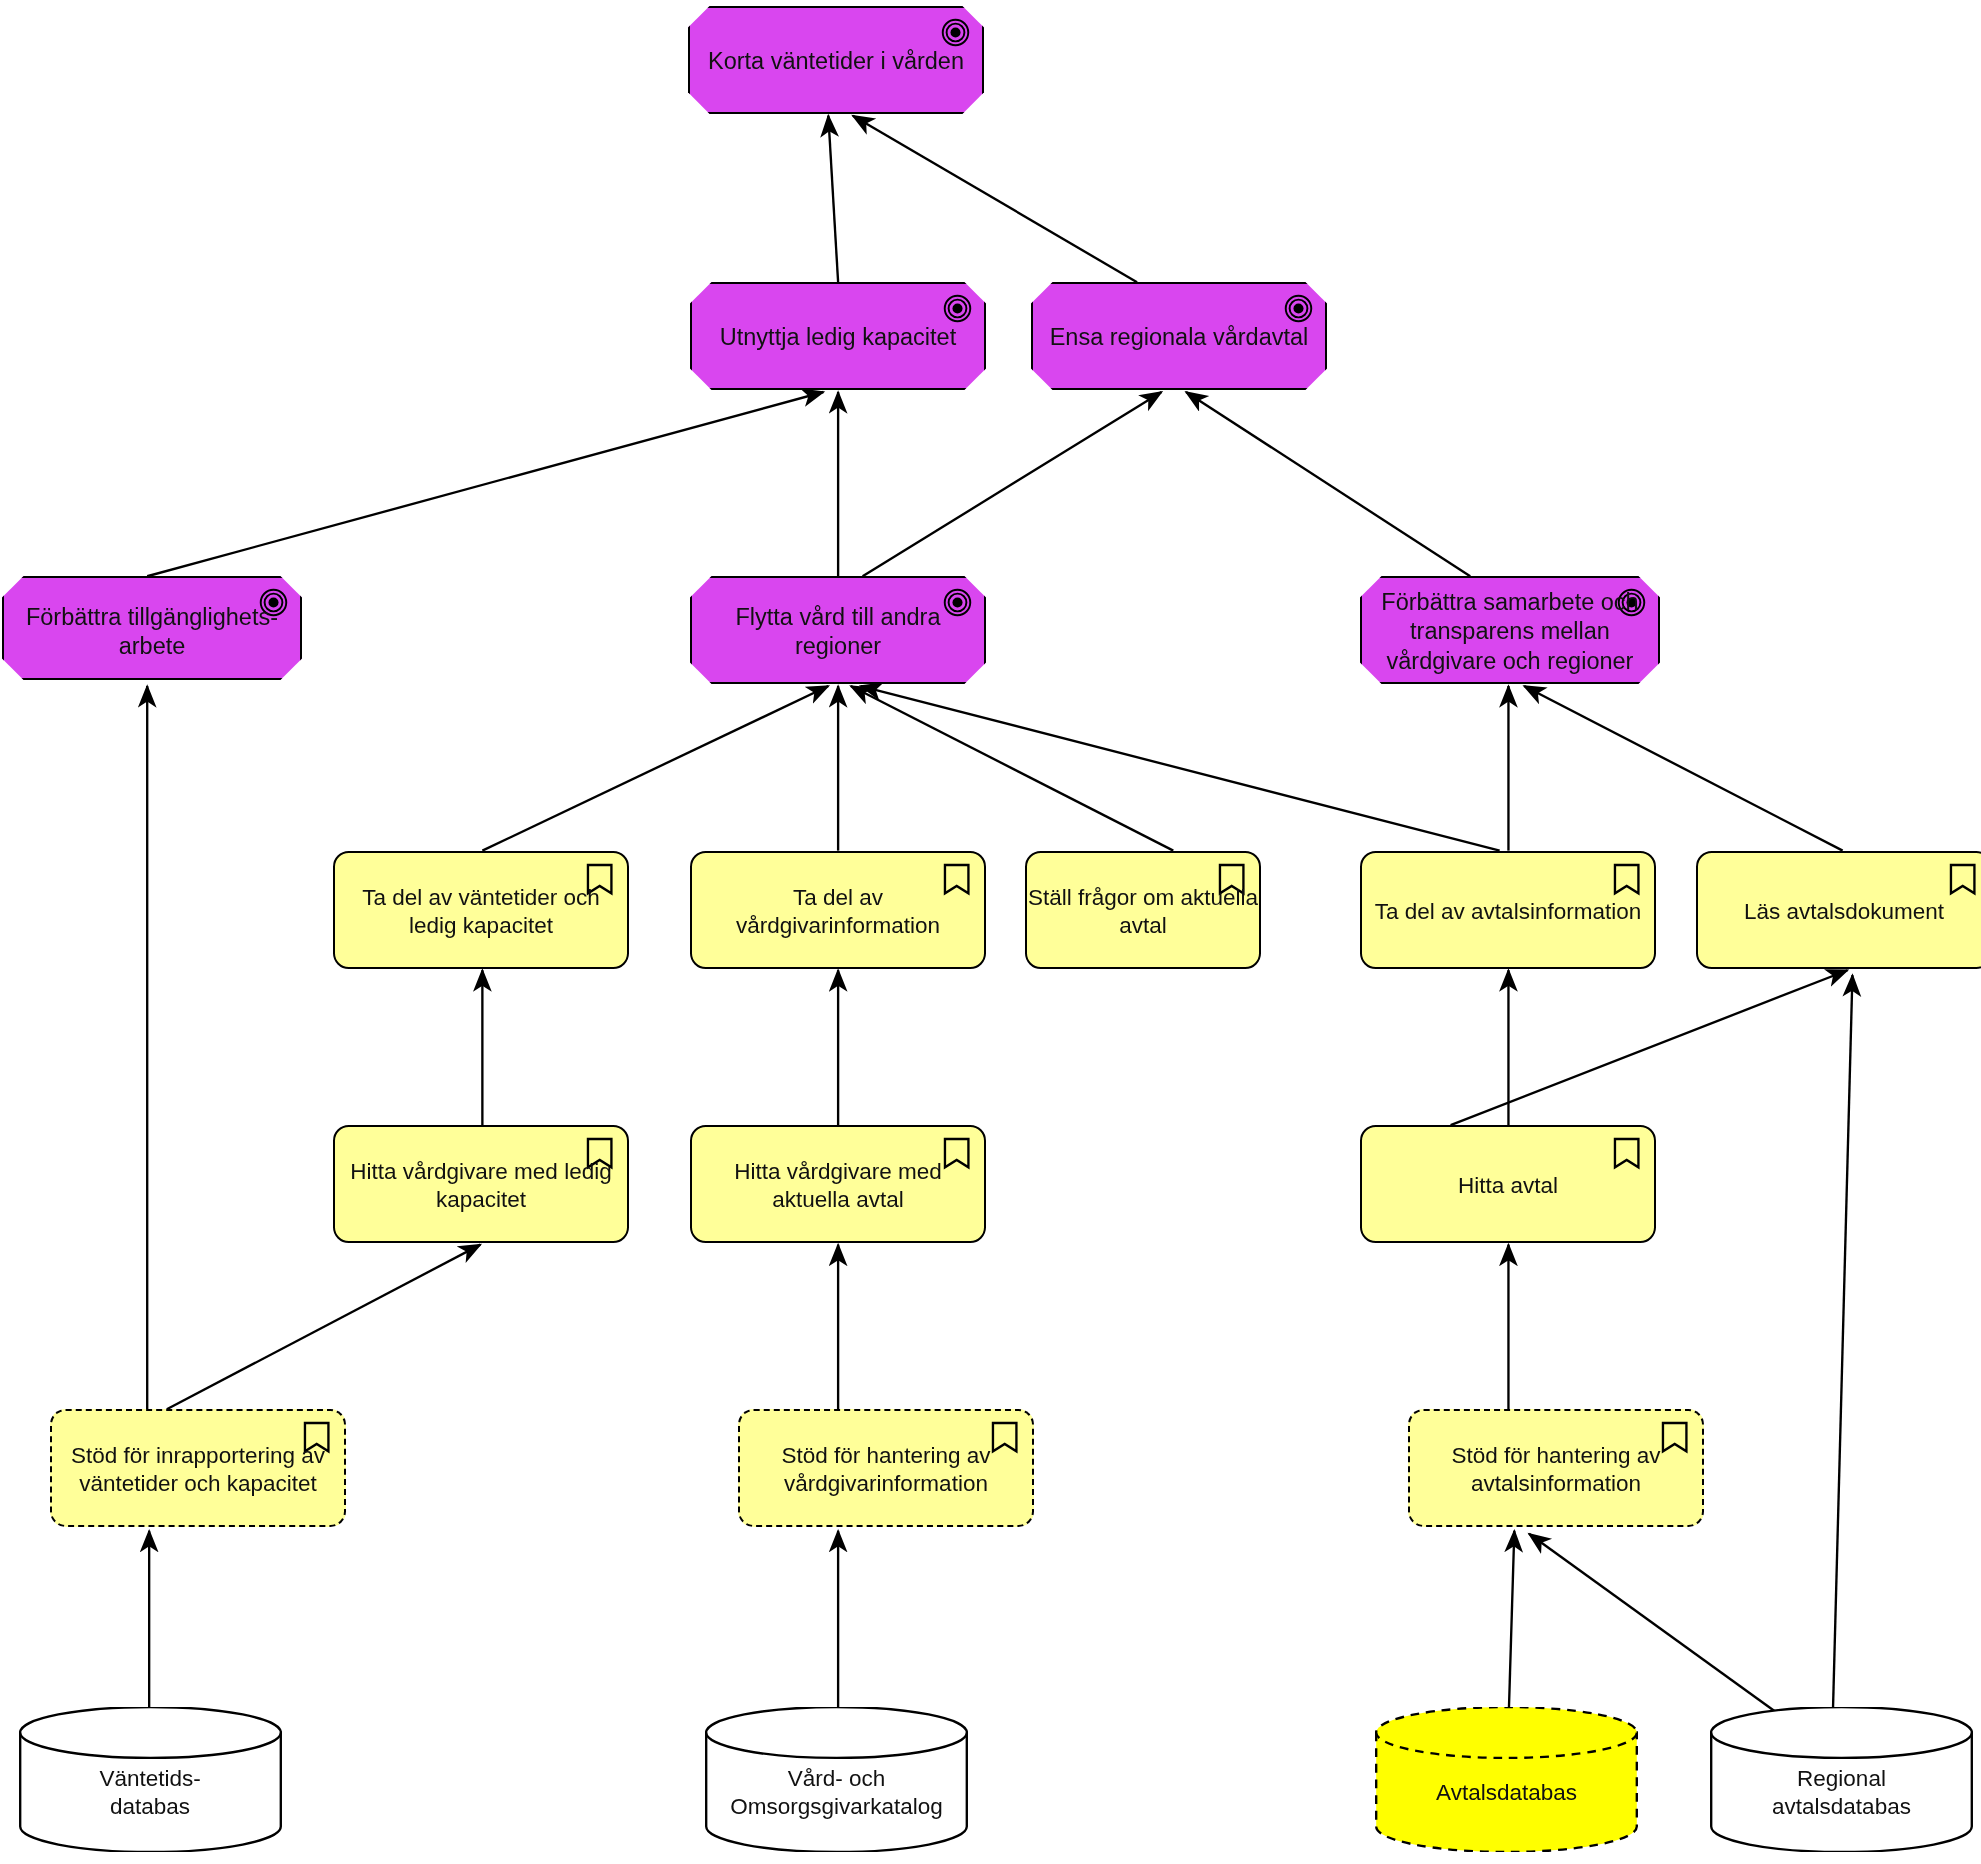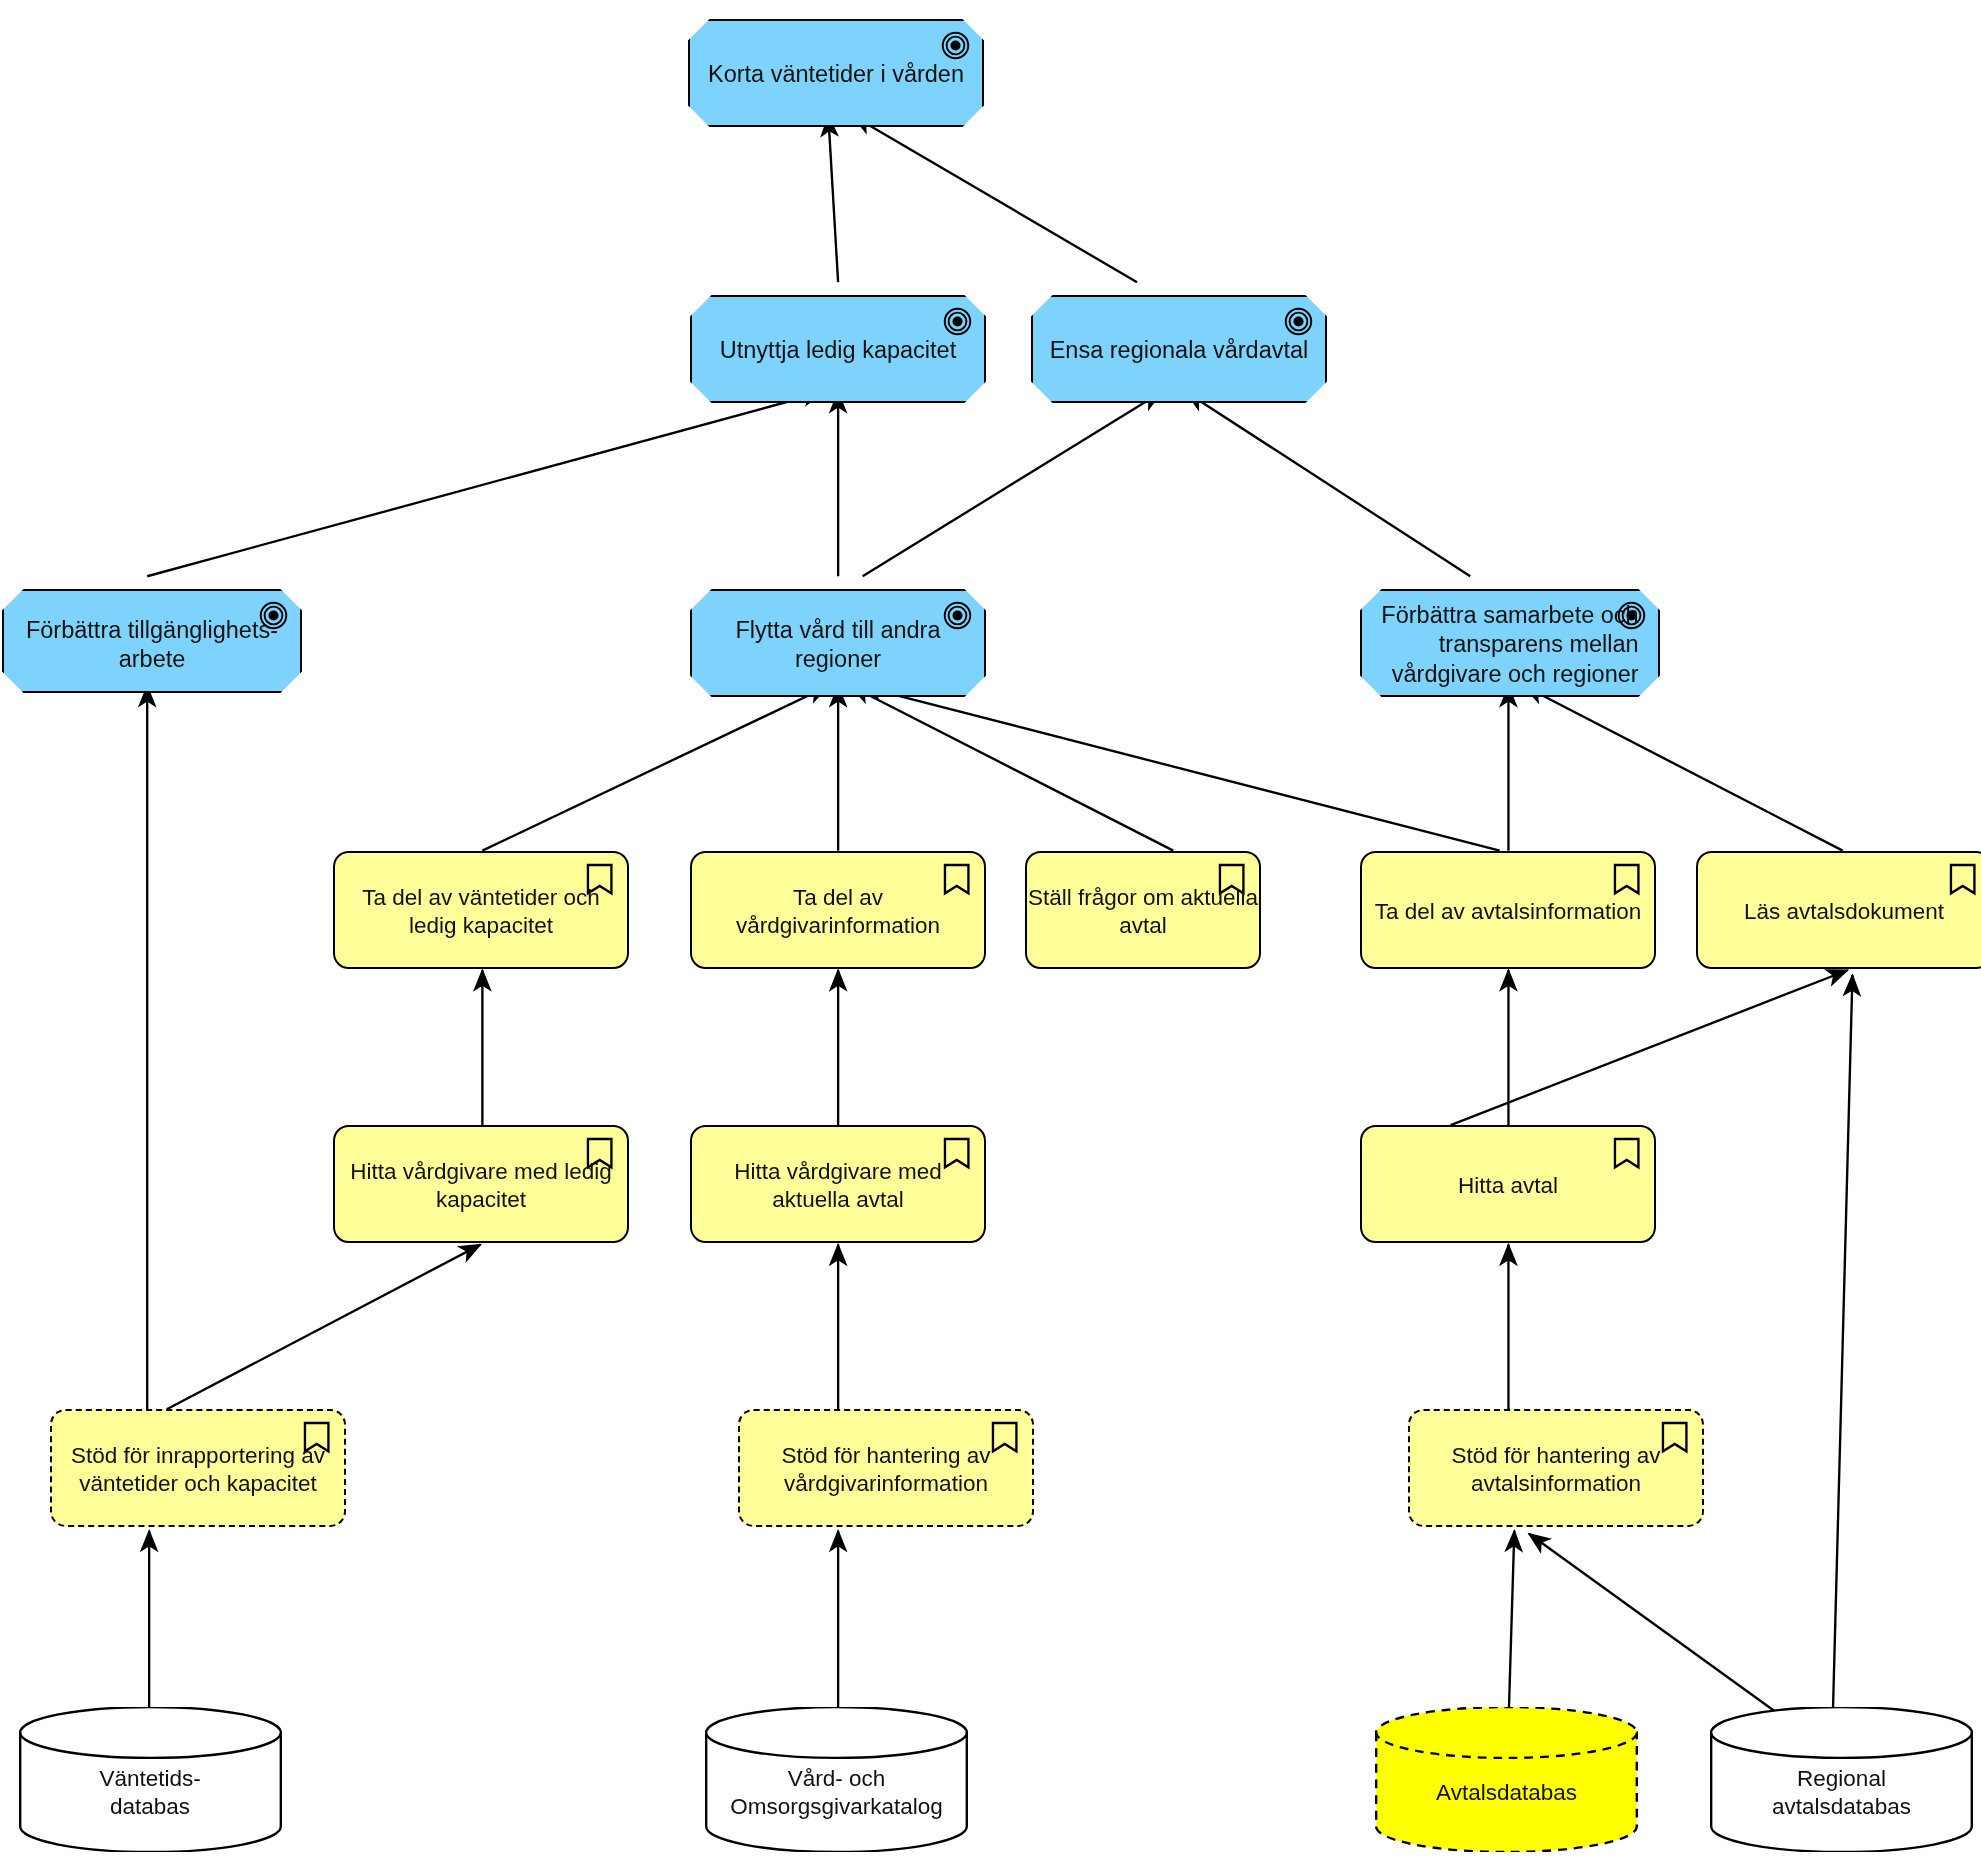--- a/index.html
+++ b/index.html
@@ -3,21 +3,21 @@
 <meta charset="utf-8">
 <style>
   html,body{margin:0;padding:0;background:#ffffff;}
   body{font-family:"Liberation Sans",sans-serif;}
   #canvas{position:relative;width:1982px;height:1864px;background:#fff;overflow:hidden;}
   svg.edges{position:absolute;left:0;top:0;width:1982px;height:1864px;pointer-events:none;}
   .node{position:absolute;box-sizing:border-box;}
   .label{position:absolute;left:0;right:0;display:flex;align-items:center;justify-content:center;
          text-align:center;white-space:pre-line;color:#111;line-height:1.25;}
   
-  .goal{background:#7dd3fc;border:2.9px solid #000;margin-top:13px;}
+  .goal{background:#d946ef;border:2.9px solid #000;}
   .goal .label{font-size:23.5px;}
   .goal-ico{position:absolute;right:11.8px;top:9.8px;width:29px;height:29px;}
   
   .req{background:#ffff99;border:2.9px solid #000;border-radius:15.7px;}
   .req.dashed{border-style:dashed;margin-left:48px;}
   .req .label{font-size:22.5px;}
   .req-ico{position:absolute;right:13.7px;top:9.8px;width:27.4px;height:33px;}
   
   .db{position:absolute;}
   .db .label{font-size:22.5px;}
@@ -104,21 +104,21 @@
           </svg></span>
         <div class="label" style="top: 0px; height: 108px;">Flytta vård till andra
 regioner</div>
       </div>
       <div class="node goal" style="left: 1360px; top: 576px; width: 300px; height: 108px; clip-path: polygon(21.6px 0px, calc(100% - 21.6px) 0px, 100% 21.6px, 100% calc(100% - 21.6px), calc(100% - 21.6px) 100%, 21.6px 100%, 0px calc(100% - 21.6px), 0px 21.6px);">
         <span class="goal-ico"><svg viewBox="0 0 30 30">
             <circle cx="15" cy="15" r="13.2" fill="none" stroke="#000" stroke-width="2"></circle>
             <circle cx="15" cy="15" r="9.2" fill="none" stroke="#000" stroke-width="2"></circle>
             <circle cx="15" cy="15" r="5.2" fill="#000"></circle>
           </svg></span>
-        <div class="label" style="top: 0px; height: 108px; text-align: right;">Förbättra samarbete och
+        <div class="label" style="top: 0px; height: 108px;">Förbättra samarbete och
 transparens mellan
 vårdgivare och regioner</div>
       </div>
     </div>
   <div id="req-layer">
       <div class="node req" style="left: 333px; top: 851px; width: 296px; height: 118px;">
         <span class="req-ico"><svg viewBox="0 0 28 34">
             <path d="M2,2 L26,2 L26,31 L14,23.5 L2,31 Z" fill="none" stroke="#000" stroke-width="2.4" stroke-linejoin="miter"></path>
           </svg></span>
         <div class="label" style="top: 0px; height: 118px;">Ta del av väntetider och

